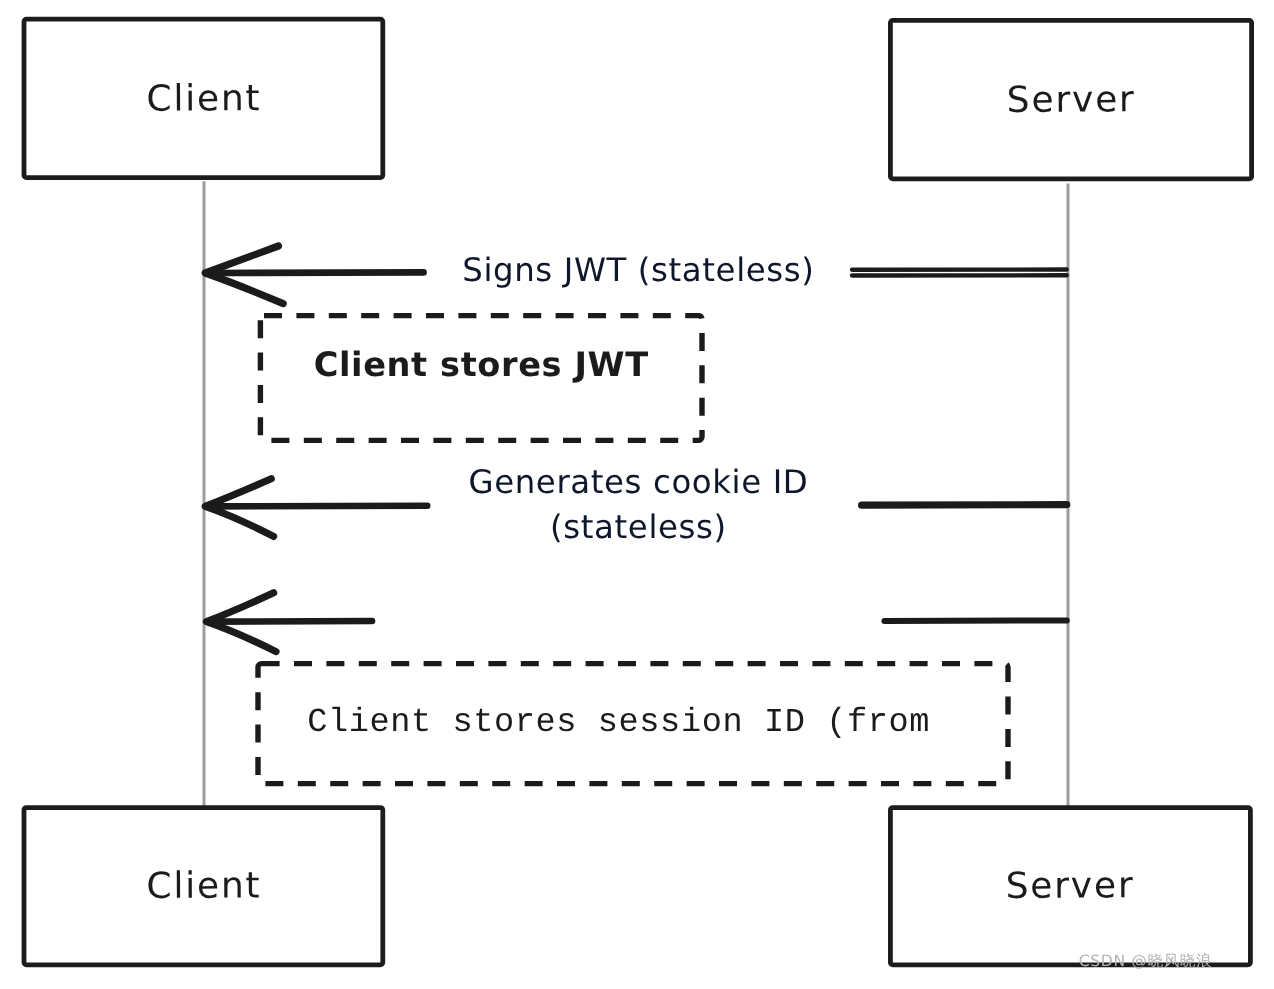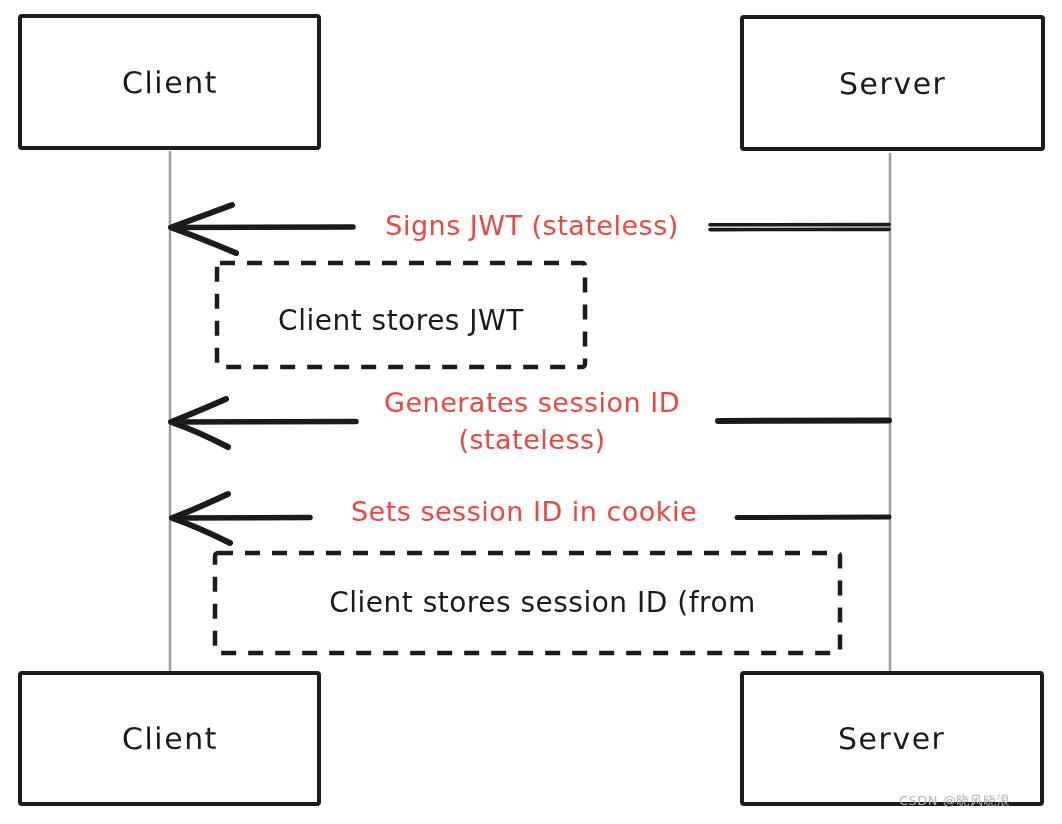--- a/index.html
+++ b/index.html
@@ -41,21 +41,21 @@
   .msg-label {
     position: absolute;
     transform: translateX(-50%);
     background: #ffffff;
     padding: 0 6px;
     font-size: 27px;
     letter-spacing: 0.5px;
     white-space: nowrap;
     text-align: center;
     line-height: 37px;
-    color: #ef4444;
+    color: #0f172a;
   }
   .note-label {
     position: absolute;
     display: flex;
     flex-direction: column;
     align-items: center;
     justify-content: center;
     text-align: center;
     font-size: 28px;
     letter-spacing: 0.5px;
@@ -113,29 +113,28 @@
     <span class="actor-label">Client</span>
   </div>
 
   <div class="actor-box" style="left:740px; top:671px; width:304px; height:135px;">
     <span class="actor-label">Server</span>
   </div>
 
   <div class="msg-label" style="left:532px; top:207px;">Signs JWT (stateless)</div>
 
   <div class="msg-label" style="left:532px; top:384px; background:transparent;">
-    <div>Generates session ID</div>
+    <div>Generates cookie ID</div>
     <div>(stateless)</div>
   </div>
 
-  <div class="msg-label" style="left:524px; top:493px;">Sets session ID in cookie</div>
 
-  <div class="note-label" style="left:217px; top:269px; width:368px; height:104px;">
+  <div class="note-label" style="left:217px; top:252px; width:368px; height:104px;font-weight:bold;">
     <div>Client stores JWT</div>
   </div>
 
-  <div class="note-label" style="left:230px; top:553px; width:625px; height:100px;">
+  <div class="note-label" style="left:203px; top:553px; width:625px; height:100px;font-family:Liberation Mono, monospace;">
     <div>Client stores session ID (from</div>
   </div>
 
   <div class="watermark">CSDN @晓风晓浪</div>
 
 </div>
 
 </body></html>

